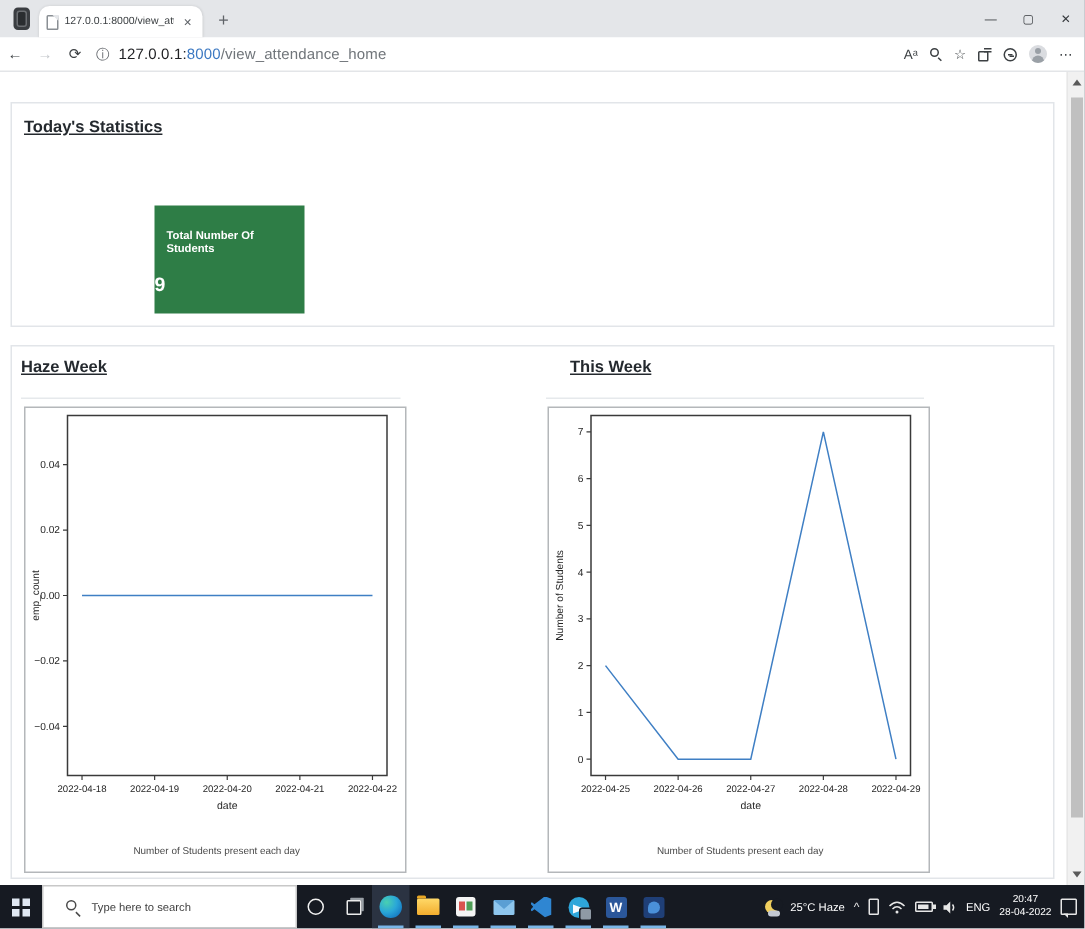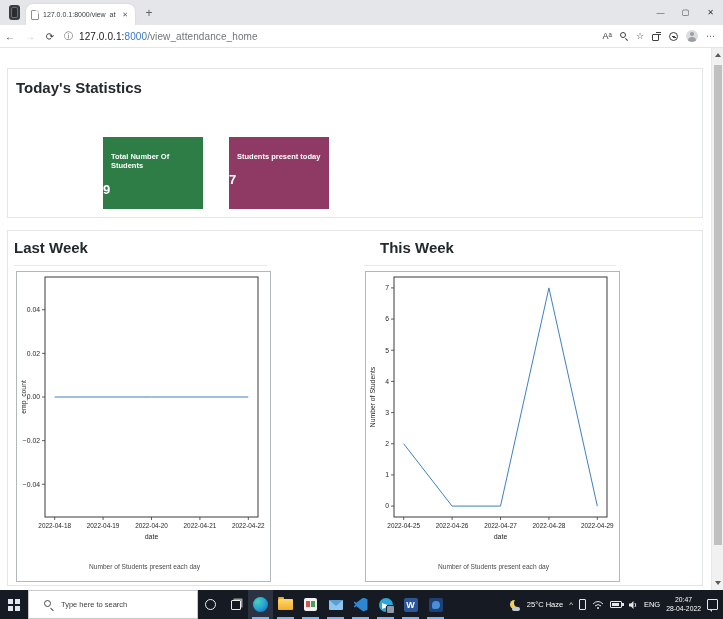--- a/index.html
+++ b/index.html
@@ -42,21 +42,21 @@
   .ess-icon{width:9px;height:9px;border:1px solid #3c4043;border-radius:50%;position:relative;}
   .ess-icon::after{content:"";position:absolute;left:2px;top:3px;width:3px;height:1px;background:#3c4043;box-shadow:1px 1px 0 #3c4043;}
   .avatar{width:12px;height:12px;border-radius:50%;background:#dadce0;position:relative;overflow:hidden;}
   .avatar::before{content:"";position:absolute;left:4px;top:2px;width:4px;height:4px;border-radius:50%;background:#9aa0a6;}
   .avatar::after{content:"";position:absolute;left:2px;top:7px;width:8px;height:5px;border-radius:4px 4px 0 0;background:#9aa0a6;}
 
   
   .content{position:absolute;top:48px;left:0;right:0;bottom:29px;background:#fff;overflow:hidden;}
   .section-box{position:absolute;background:#fff;border:1px solid #e2e5e9;}
   .stats-box{left:7px;top:20px;width:696px;height:150px;}
-  .page-h{position:absolute;font-size:15px;font-weight:600;color:#24292e;}
+  .page-h{position:absolute;font-size:11px;font-weight:600;color:#24292e;text-decoration:underline;}
   .stat-card{position:absolute;top:68px;width:100px;height:72px;color:#fff;text-align:left;}
   .stat-label{font-size:7.5px;font-weight:bold;padding:15px 8px 0;line-height:1.25;}
   .stat-value{font-size:13px;font-weight:bold;margin-top:11px;}
   .charts-box{left:7px;top:182px;width:696px;height:356px;}
   .col-hr{position:absolute;height:0;border-top:1px solid #e6e9ec;}
   .figure{position:absolute;top:40px;width:255px;height:311px;border:1px solid #b4b7ba;background:#fff;}
   .figure svg{display:block;}
 
   
   .scrollbar{position:absolute;top:0;right:0;width:12px;height:100%;background:#f1f1f1;border-left:1px solid #e7e7e7;}
@@ -159,28 +159,24 @@
   </div>
 
   <div class="content">
 
     <div class="section-box stats-box">
       <div class="page-h" style="left:8px;top:10px;">Today's Statistics</div>
       <div class="stat-card" style="left: 95px; background: rgb(46, 125, 70);">
         <div class="stat-label">Total Number Of Students</div>
         <div class="stat-value">9</div>
       </div>
-      <div class="stat-card" style="left: 221px; background: rgb(142, 58, 100);">
-        <div class="stat-label">Students present today</div>
-        <div class="stat-value">7</div>
-      </div>
     </div>
 
     <div class="section-box charts-box">
-      <div class="page-h" style="left:6px;top:8px;">Last Week</div>
+      <div class="page-h" style="left:6px;top:8px;">Haze Week</div>
       <div class="col-hr" style="left:6px;top:34px;width:253px;"></div>
       <div class="figure" style="left:8px;">
         <svg width="255" height="311">
             <rect x="28" y="5" width="213" height="240" fill="none" stroke="#3a3a3a" stroke-width="1"></rect>
             <line x1="25" y1="212.27272727272728" x2="28" y2="212.27272727272728" stroke="#3a3a3a" stroke-width="0.8"></line>
             <text font-family="Liberation Sans,sans-serif" x="23" y="214.5727272727273" font-size="6.8" text-anchor="end" fill="#262626">−0.04</text>
             <line x1="25" y1="168.63636363636363" x2="28" y2="168.63636363636363" stroke="#3a3a3a" stroke-width="0.8"></line>
             <text font-family="Liberation Sans,sans-serif" x="23" y="170.93636363636364" font-size="6.8" text-anchor="end" fill="#262626">−0.02</text>
             <line x1="25" y1="125" x2="28" y2="125" stroke="#3a3a3a" stroke-width="0.8"></line>
             <text font-family="Liberation Sans,sans-serif" x="23" y="127.3" font-size="6.8" text-anchor="end" fill="#262626">0.00</text>

